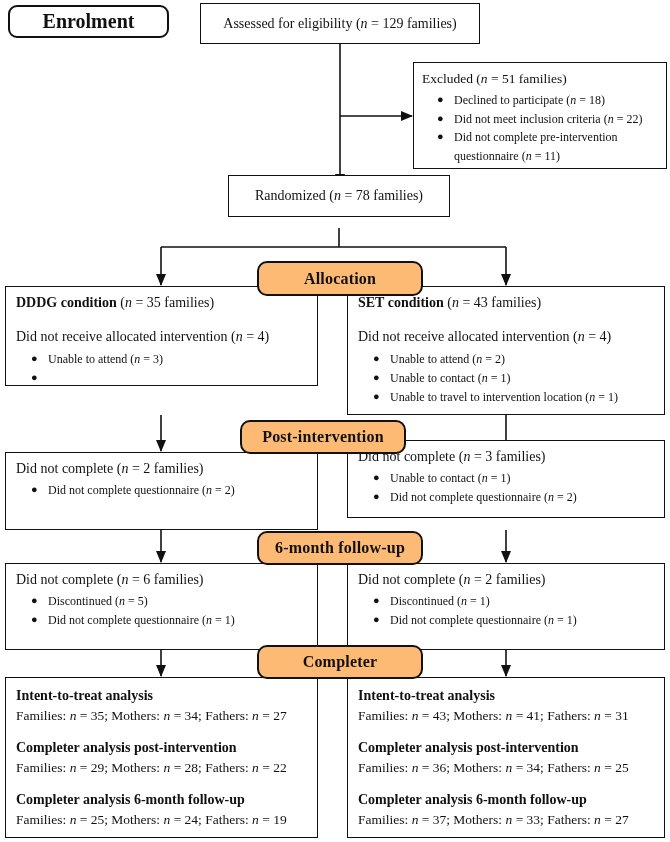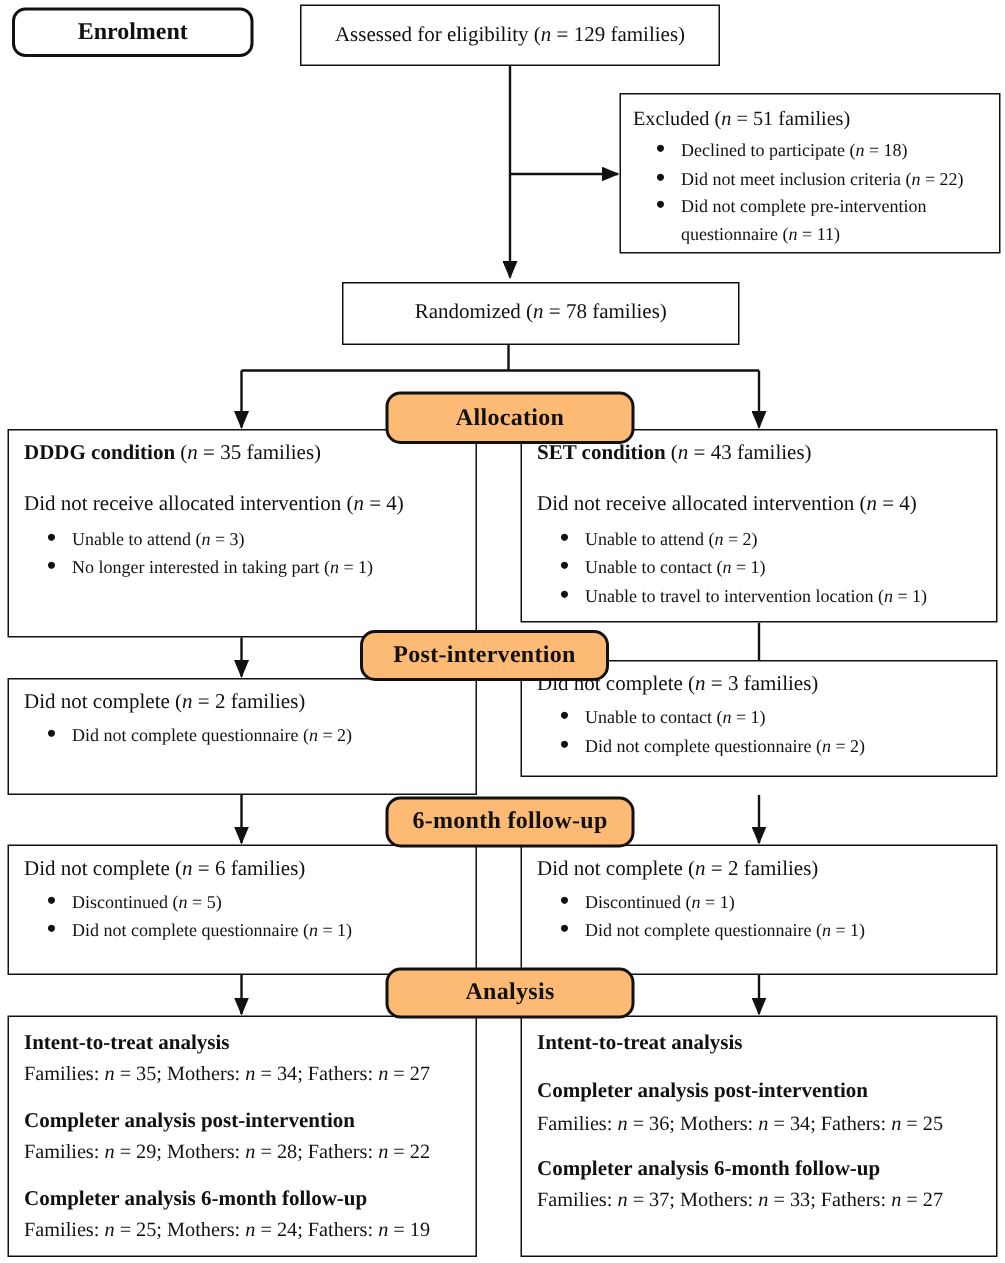--- a/index.html
+++ b/index.html
@@ -25,26 +25,26 @@
   .subtitle{font-size:14px;line-height:1.35;margin-top:15px;margin-bottom:3px;}
   .bullets{margin:2px 0 0 0;padding:0;list-style:none;}
   .bullets li{display:flex;font-size:12px;line-height:1.58;}
   .bullets .dot{flex:none;width:32px;padding-left:15px;box-sizing:border-box;font-size:11px;}
   .bullets .btxt{flex:1;padding-right:6px;}
   .excl-title{font-size:13.5px;line-height:1.45;}
   .group{margin-bottom:12px;}
   .group-heading{font-weight:bold;font-size:14px;line-height:1.45;}
   .group-values{font-size:13.5px;line-height:1.45;}
 
-  #b-enrolment{left:8px;top:5px;width:161px;height:33px;border-radius:9px;border-width:2px;font-weight:bold;font-size:16px;}
+  #b-enrolment{left:8px;top:5px;width:161px;height:33px;border-radius:9px;border-width:2px;font-weight:bold;font-size:20px;}
   #b-assessed{left:200px;top:3px;width:280px;height:41px;}
   #b-excluded{left:413px;top:62px;width:254px;height:107px;padding:6px 8px;}
-  #b-randomized{left:228px;top:188px;width:265px;height:42px;}
+  #b-randomized{left:228px;top:175px;width:222px;height:42px;}
   #lbl-allocation{left:257px;top:261px;width:166px;height:35px;}
-  #b-cond-left{left:5px;top:286px;width:313px;height:139px;}
+  #b-cond-left{left:5px;top:286px;width:313px;height:100px;}
   #b-cond-right{left:347px;top:286px;width:318px;height:129px;}
   #lbl-post{left:240px;top:420px;width:166px;height:34px;}
   #b-post-left{left:5px;top:452px;width:313px;height:78px;}
   #b-post-right{left:347px;top:440px;width:318px;height:78px;}
   #lbl-f6{left:257px;top:531px;width:166px;height:34px;}
   #b-f6-left{left:5px;top:563px;width:313px;height:87px;}
   #b-f6-right{left:347px;top:563px;width:318px;height:87px;}
   #lbl-analysis{left:257px;top:645px;width:166px;height:34px;}
   #b-analysis-left{left:5px;top:677px;width:313px;height:161px;padding:8px 10px;}
   #b-analysis-right{left:347px;top:677px;width:318px;height:161px;padding:8px 10px;}
@@ -113,21 +113,20 @@
   <div class="box pad" id="b-cond-left">
     <div class="title"><b>DDDG condition</b> (<i>n</i> = 35 families)</div>
     <div class="subtitle">Did not receive allocated intervention (<i>n</i> = 4)</div>
     <ul class="bullets">
       <li>
         <span class="dot">●</span>
         <span class="btxt">Unable to attend (<i>n</i> = 3)</span>
       </li>
       <li>
         <span class="dot">●</span>
-        <span class="btxt">No longer interested in taking part (<i>n</i> = 1)</span>
       </li>
     </ul>
   </div>
 
   <div class="box pad" id="b-cond-right">
     <div class="title"><b>SET condition</b> (<i>n</i> = 43 families)</div>
     <div class="subtitle">Did not receive allocated intervention (<i>n</i> = 4)</div>
     <ul class="bullets">
       <li>
         <span class="dot">●</span>
@@ -198,41 +197,42 @@
         <span class="btxt">Discontinued (<i>n</i> = 1)</span>
       </li>
       <li>
         <span class="dot">●</span>
         <span class="btxt">Did not complete questionnaire (<i>n</i> = 1)</span>
       </li>
     </ul>
   </div>
 
   <div class="label-box" id="lbl-analysis">
-    <span>Analysis</span>
+    <span>Completer</span>
   </div>
 
   <div class="box" id="b-analysis-left">
     <div class="group">
       <div class="group-heading">Intent-to-treat analysis</div>
       <div class="group-values">Families: <i>n</i> = 35; Mothers: <i>n</i> = 34; Fathers: <i>n</i> = 27</div>
     </div>
     <div class="group">
       <div class="group-heading">Completer analysis post-intervention</div>
       <div class="group-values">Families: <i>n</i> = 29; Mothers: <i>n</i> = 28; Fathers: <i>n</i> = 22</div>
     </div>
     <div class="group">
       <div class="group-heading">Completer analysis 6-month follow-up</div>
       <div class="group-values">Families: <i>n</i> = 25; Mothers: <i>n</i> = 24; Fathers: <i>n</i> = 19</div>
     </div>
   </div>
 
   <div class="box" id="b-analysis-right">
     <div class="group">
       <div class="group-heading">Intent-to-treat analysis</div>
+      <div class="group-values">Families: <i>n</i> = 43; Mothers: <i>n</i> = 41; Fathers: <i>n</i> = 31</div>
     </div>
     <div class="group">
       <div class="group-heading">Completer analysis post-intervention</div>
       <div class="group-values">Families: <i>n</i> = 36; Mothers: <i>n</i> = 34; Fathers: <i>n</i> = 25</div>
     </div>
     <div class="group">
       <div class="group-heading">Completer analysis 6-month follow-up</div>
       <div class="group-values">Families: <i>n</i> = 37; Mothers: <i>n</i> = 33; Fathers: <i>n</i> = 27</div>
     </div>
   </div>

